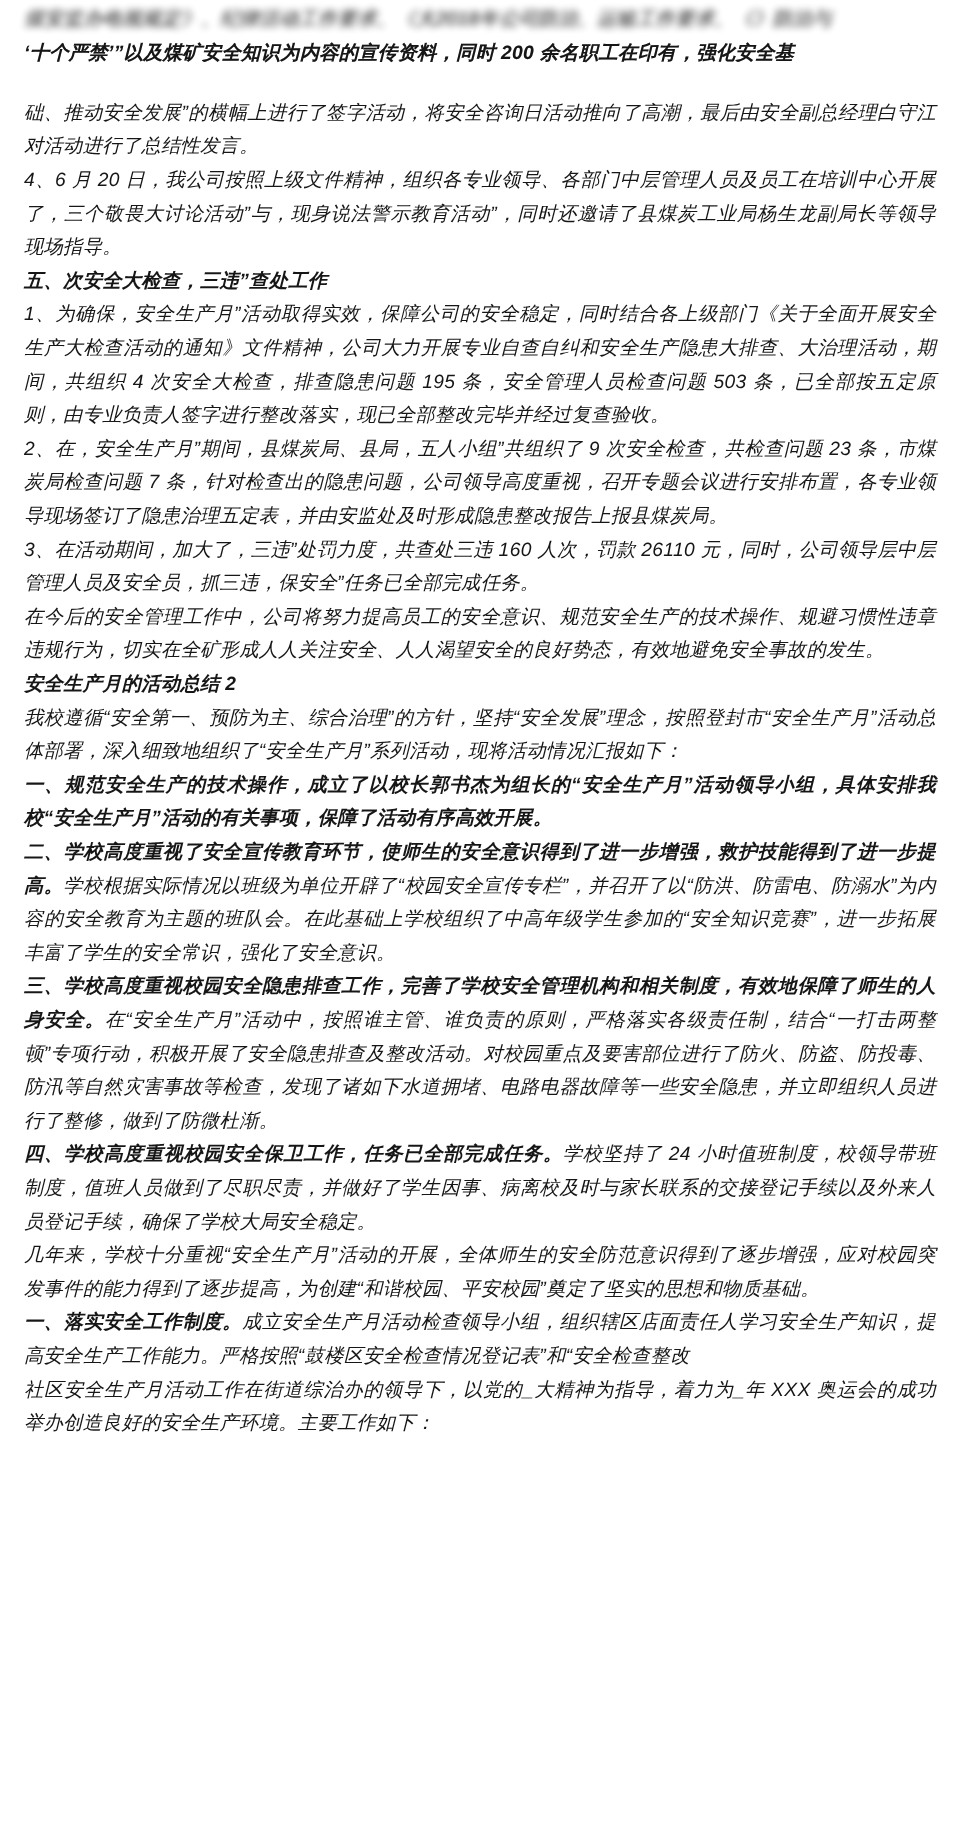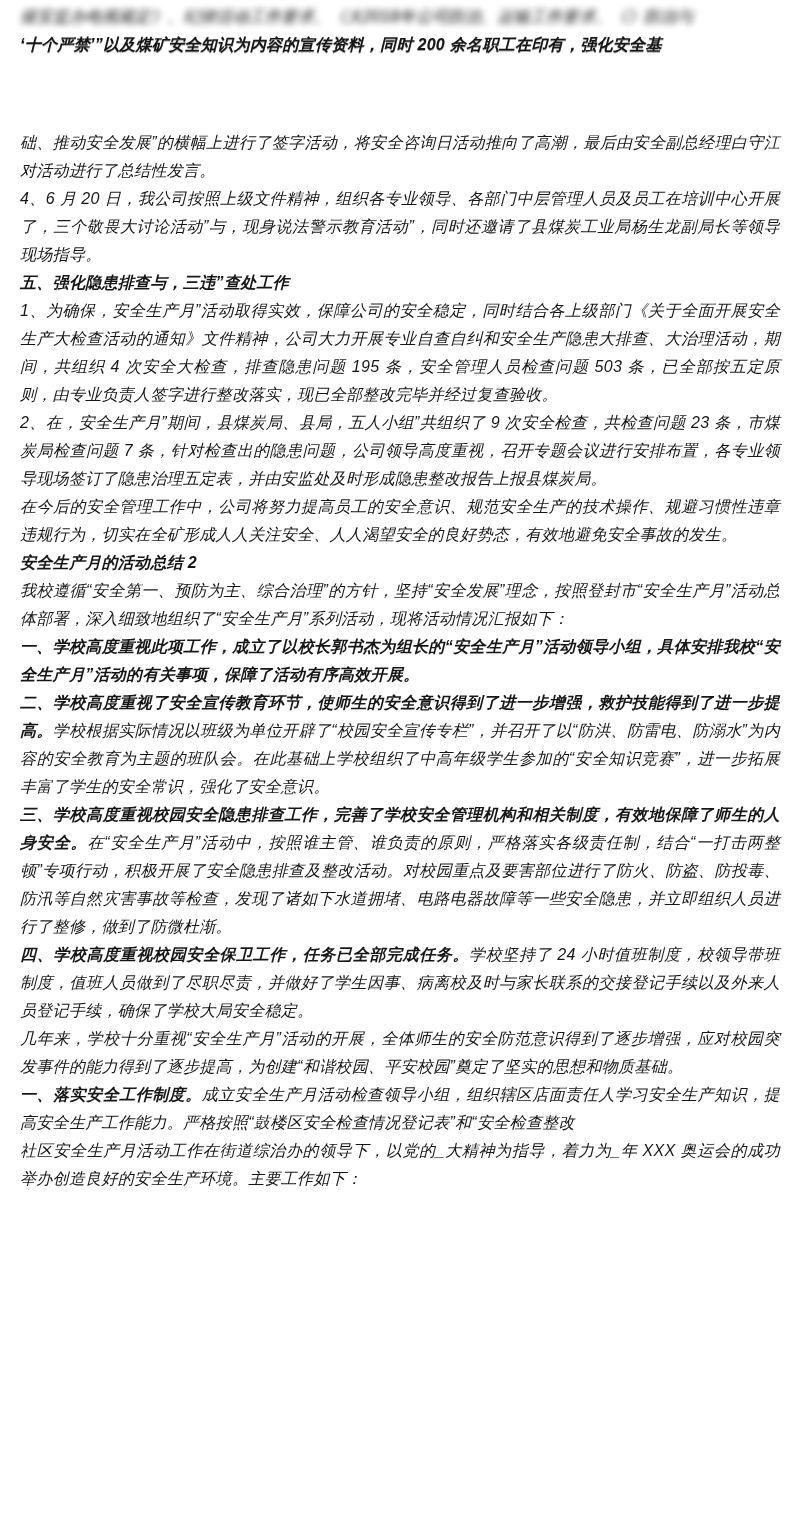--- a/index.html
+++ b/index.html
@@ -29,39 +29,40 @@
     opacity: 0.82;
     white-space: nowrap;
     overflow: hidden;
     text-shadow: 2px 0 0 rgba(0,0,0,0.45);
   }
   .semi-ghost {
     filter: blur(0.6px);
     font-weight: 600;
     text-shadow: 0 0.5px 0 rgba(0,0,0,0.35);
   }
-  .gap-before { margin-top: 70px; }
+  .gap-before { margin-top: 22px; }
 </style>
 </head>
 <body style="color: rgb(22, 22, 22); background: rgb(255, 255, 255);">
 
 <div class="doc">
 
   <div>
       <p class="para ghost"><span>煤安监办电视规定》、纪律活动工作要求、《大2018年公司防治、运输工作要求、《》防治与</span></p>
       <p class="para semi-ghost"><span>‘十个严禁’”以及煤矿安全知识为内容的宣传资料，同时 200 余名职工在印有，强化安全基</span></p>
       <p class="para gap-before"><span>础、推动安全发展”的横幅上进行了签字活动，将安全咨询日活动推向了高潮，最后由安全副总经理白守江对活动进行了总结性发言。</span></p>
       <p class="para"><span>4、6 月 20 日，我公司按照上级文件精神，组织各专业领导、各部门中层管理人员及员工在培训中心开展了，三个敬畏大讨论活动”与，现身说法警示教育活动”，同时还邀请了县煤炭工业局杨生龙副局长等领导现场指导。</span></p>
-      <p class="para heading"><span class="b">五、强化隐患排查与，三违”查处工作</span></p>
+      <p class="para heading"><span class="b">五、次安全大检查，三违”查处工作</span></p>
       <p class="para"><span>1、为确保，安全生产月”活动取得实效，保障公司的安全稳定，同时结合各上级部门《关于全面开展安全生产大检查活动的通知》文件精神，公司大力开展专业自查自纠和安全生产隐患大排查、大治理活动，期间，共组织 4 次安全大检查，排查隐患问题 195 条，安全管理人员检查问题 503 条，已全部按五定原则，由专业负责人签字进行整改落实，现已全部整改完毕并经过复查验收。</span></p>
       <p class="para"><span>2、在，安全生产月”期间，县煤炭局、县局，五人小组”共组织了 9 次安全检查，共检查问题 23 条，市煤炭局检查问题 7 条，针对检查出的隐患问题，公司领导高度重视，召开专题会议进行安排布置，各专业领导现场签订了隐患治理五定表，并由安监处及时形成隐患整改报告上报县煤炭局。</span></p>
+      <p class="para"><span>3、在活动期间，加大了，三违”处罚力度，共查处三违 160 人次，罚款 26110 元，同时，公司领导层中层管理人员及安全员，抓三违，保安全”任务已全部完成任务。</span></p>
       <p class="para"><span>在今后的安全管理工作中，公司将努力提高员工的安全意识、规范安全生产的技术操作、规避习惯性违章违规行为，切实在全矿形成人人关注安全、人人渴望安全的良好势态，有效地避免安全事故的发生。</span></p>
       <p class="para heading"><span class="b">安全生产月的活动总结 2</span></p>
       <p class="para"><span>我校遵循“安全第一、预防为主、综合治理”的方针，坚持“安全发展”理念，按照登封市“安全生产月”活动总体部署，深入细致地组织了“安全生产月”系列活动，现将活动情况汇报如下：</span></p>
-      <p class="para"><span class="b">一、学校高度重视此项工作，成立了以校长郭书杰为组长的“安全生产月”活动领导小组，具体安排我校“安全生产月”活动的有关事项，保障了活动有序高效开展。</span></p>
+      <p class="para"><span class="b">一、规范安全生产的技术操作，成立了以校长郭书杰为组长的“安全生产月”活动领导小组，具体安排我校“安全生产月”活动的有关事项，保障了活动有序高效开展。</span></p>
       <p class="para"><span class="b">二、学校高度重视了安全宣传教育环节，使师生的安全意识得到了进一步增强，救护技能得到了进一步提高。</span><span>学校根据实际情况以班级为单位开辟了“校园安全宣传专栏”，并召开了以“防洪、防雷电、防溺水”为内容的安全教育为主题的班队会。在此基础上学校组织了中高年级学生参加的“安全知识竞赛”，进一步拓展丰富了学生的安全常识，强化了安全意识。</span></p>
       <p class="para"><span class="b">三、学校高度重视校园安全隐患排查工作，完善了学校安全管理机构和相关制度，有效地保障了师生的人身安全。</span><span>在“安全生产月”活动中，按照谁主管、谁负责的原则，严格落实各级责任制，结合“一打击两整顿”专项行动，积极开展了安全隐患排查及整改活动。对校园重点及要害部位进行了防火、防盗、防投毒、防汛等自然灾害事故等检查，发现了诸如下水道拥堵、电路电器故障等一些安全隐患，并立即组织人员进行了整修，做到了防微杜渐。</span></p>
       <p class="para"><span class="b">四、学校高度重视校园安全保卫工作，任务已全部完成任务。</span><span>学校坚持了 24 小时值班制度，校领导带班制度，值班人员做到了尽职尽责，并做好了学生因事、病离校及时与家长联系的交接登记手续以及外来人员登记手续，确保了学校大局安全稳定。</span></p>
       <p class="para"><span>几年来，学校十分重视“安全生产月”活动的开展，全体师生的安全防范意识得到了逐步增强，应对校园突发事件的能力得到了逐步提高，为创建“和谐校园、平安校园”奠定了坚实的思想和物质基础。</span></p>
       <p class="para"><span class="b">一、落实安全工作制度。</span><span>成立安全生产月活动检查领导小组，组织辖区店面责任人学习安全生产知识，提高安全生产工作能力。严格按照“鼓楼区安全检查情况登记表”和“安全检查整改</span></p>
       <p class="para"><span>社区安全生产月活动工作在街道综治办的领导下，以党的_大精神为指导，着力为_年 XXX 奥运会的成功举办创造良好的安全生产环境。主要工作如下：</span></p>
     </div>
 
 </div>
 

